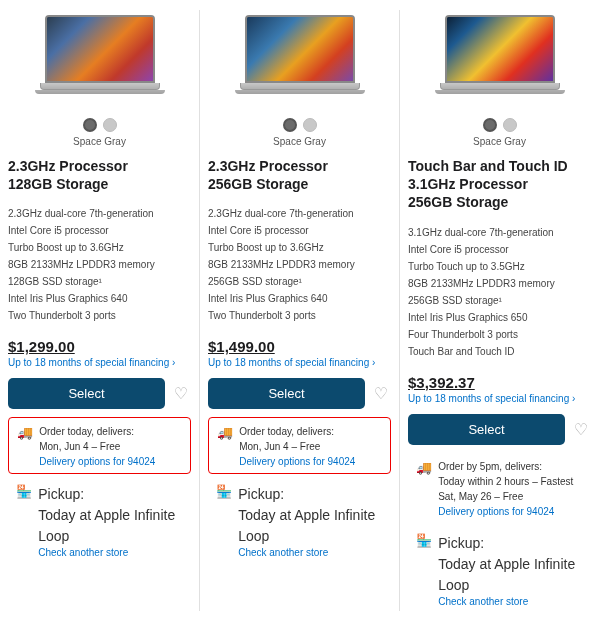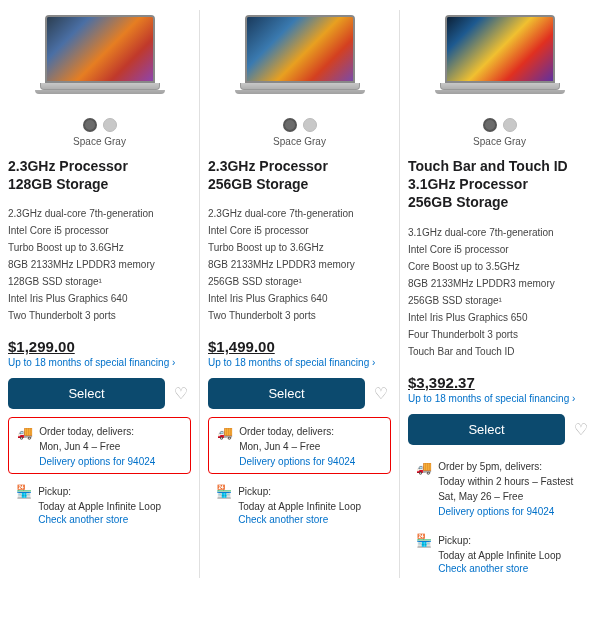--- a/index.html
+++ b/index.html
@@ -204,21 +204,21 @@
       gap: 6px;
       width: 100%;
       padding: 4px 8px;
     }
     .store-icon {
       font-size: 13px;
       color: #666;
       flex-shrink: 0;
     }
     .pickup-text {
-      font-size: 10px;
+      font-size: 14px;
       color: #333;
       line-height: 1.5;
     }
     .pickup-link {
       font-size: 10px;
       color: #0070c9;
       cursor: pointer;
     }
   </style>
 </head>
@@ -341,21 +341,21 @@
         <div class="color-circle selected" style="background: rgb(107, 107, 107);"></div>
         <div class="color-circle" style="background: rgb(200, 200, 200);"></div>
       </div>
       <div class="color-label">Space Gray</div>
       <div class="product-title" style="white-space: pre-line;">Touch Bar and Touch ID
 3.1GHz Processor
 256GB Storage</div>
       <div class="product-specs">
         <div>3.1GHz dual-core 7th-generation</div>
         <div>Intel Core i5 processor</div>
-        <div>Core Boost up to 3.5GHz</div>
+        <div>Turbo Touch up to 3.5GHz</div>
         <div>8GB 2133MHz LPDDR3 memory</div>
         <div>256GB SSD storage¹</div>
         <div>Intel Iris Plus Graphics 650</div>
         <div>Four Thunderbolt 3 ports</div>
         <div>Touch Bar and Touch ID</div>
       </div>
       <div class="product-price">$3,392.37</div>
       <div class="financing-link">Up to 18 months of special financing ›</div>
       <div class="select-row">
         <button class="select-btn">Select</button>

